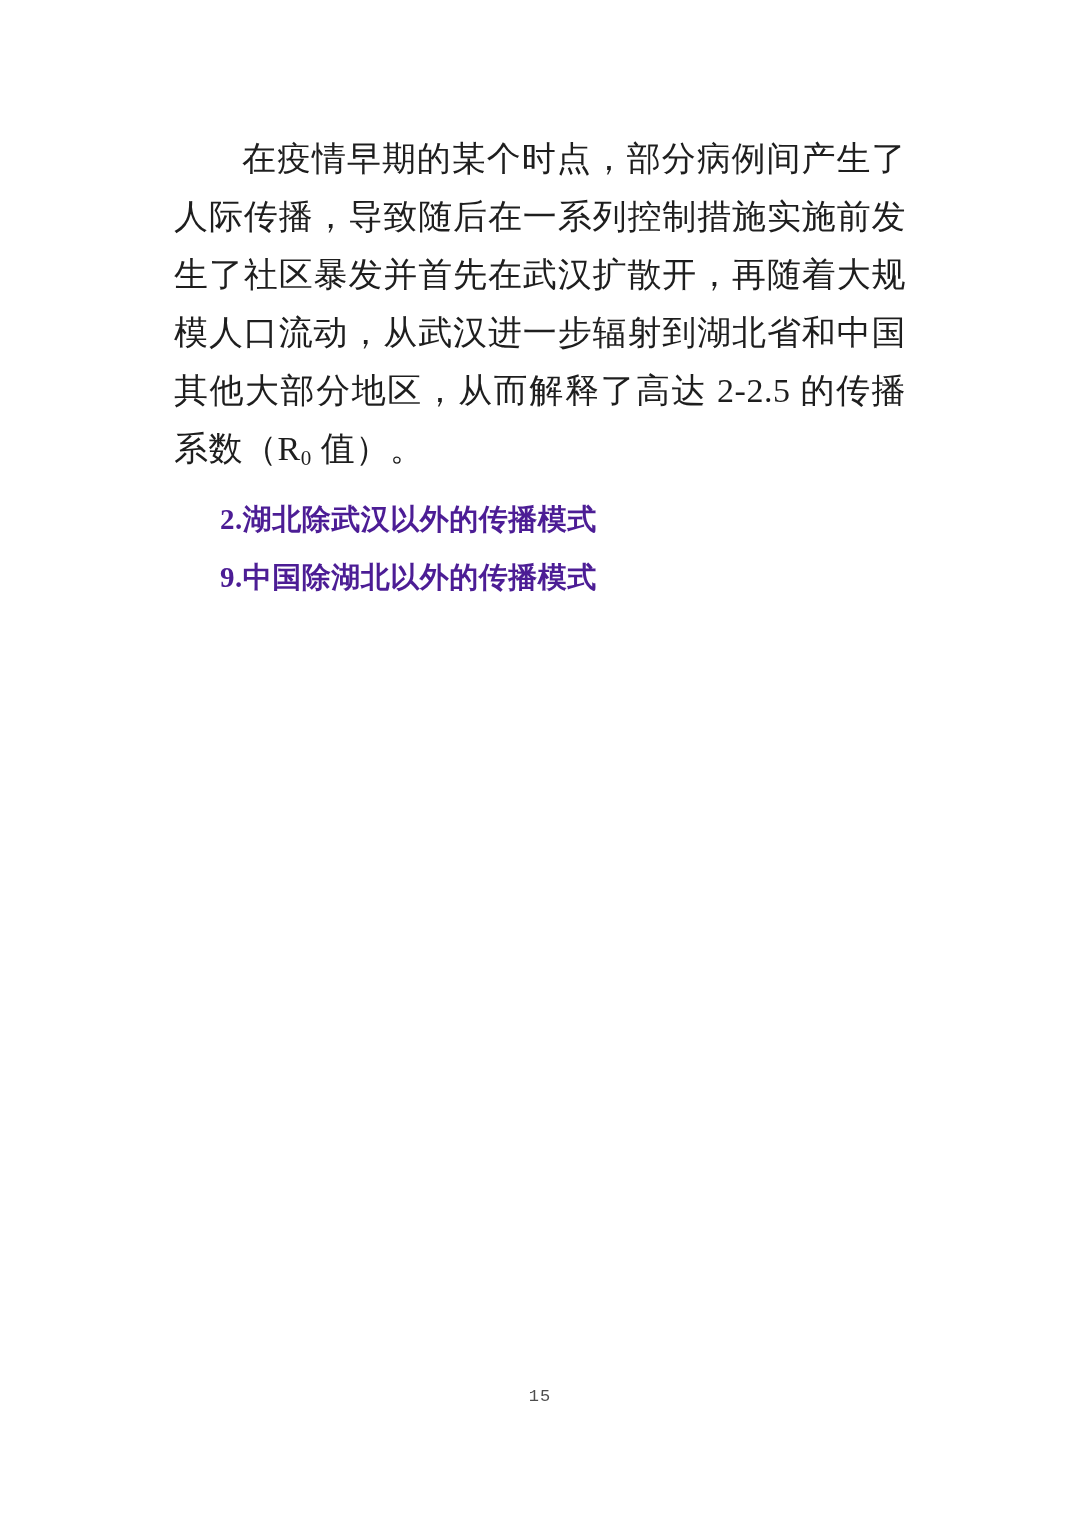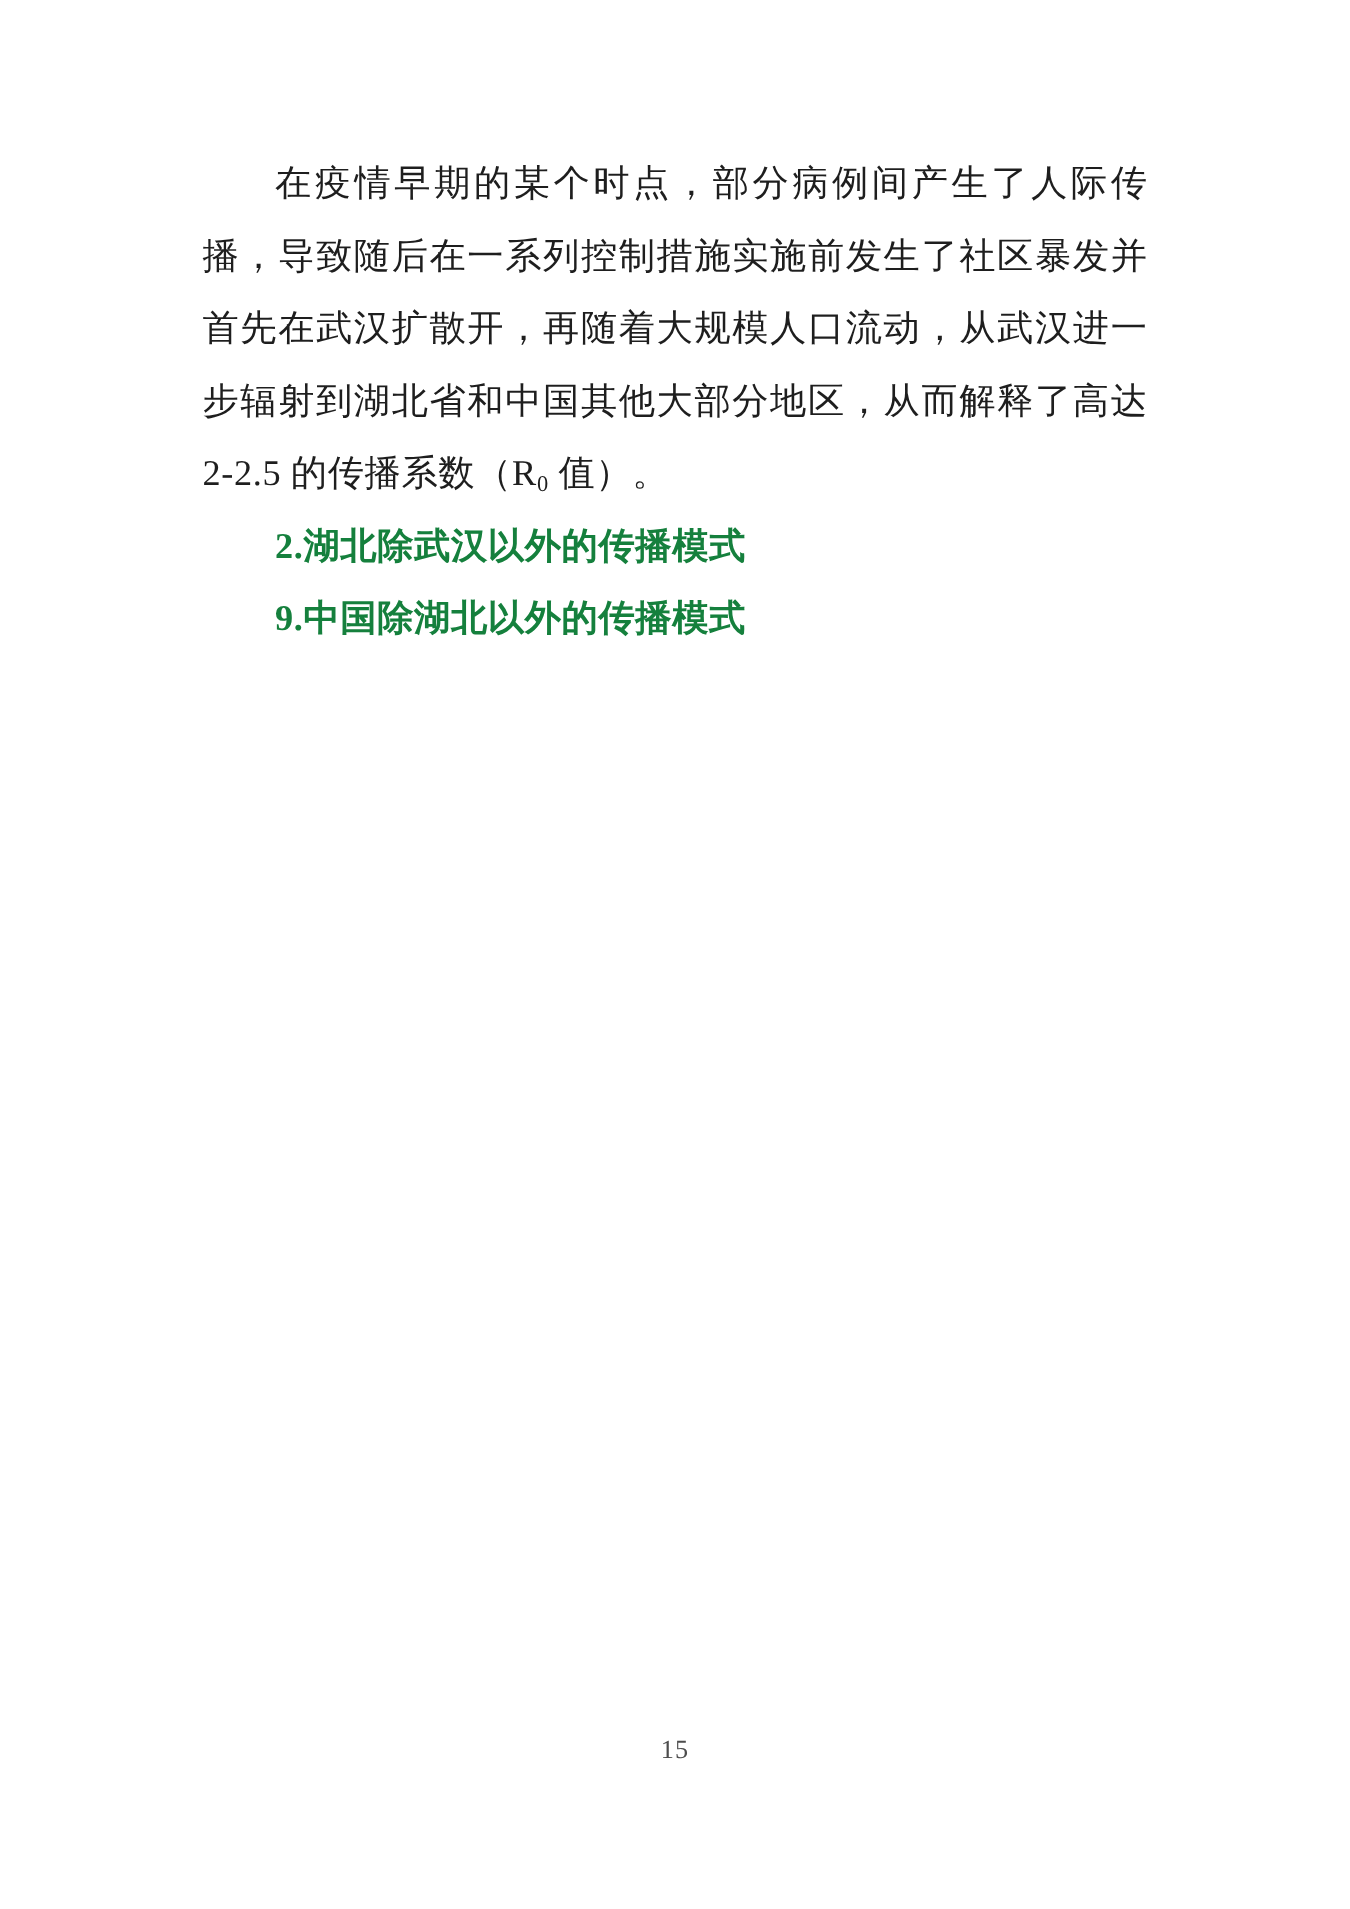--- a/index.html
+++ b/index.html
@@ -16,52 +16,52 @@
     font-family: "Liberation Serif", "DejaVu Serif", serif;
     color: #1e1e1e;
   }
   .content {
     position: absolute;
     left: 162px;
     top: 118px;
     width: 756px;
   }
   .para {
-    margin: 0;
-    font-size: 29px;
+    margin: 12px;
+    font-size: 34px;
     line-height: 58px;
     text-align: justify;
     text-justify: inter-character;
     text-indent: 2em;
     letter-spacing: 0.5px;
     color: #1e1e1e;
   }
   .heading {
     margin: 0;
     font-size: 29px;
     line-height: 58px;
     font-weight: bold;
     text-align: left;
     text-indent: 2em;
     letter-spacing: 0.5px;
-    color: #15803d;
+    color: #4c1d95;
   }
   .r-sub {
     font-size: 0.62em;
     vertical-align: -0.25em;
     line-height: 0;
   }
   .page-number {
     position: absolute;
     top: 1387px;
     left: 0;
     width: 100%;
     text-align: center;
-    font-family: Liberation Serif, serif;
-    font-size: 21px;
+    font-family: Liberation Mono, monospace;
+    font-size: 17px;
     color: #4d4d4d;
     letter-spacing: 1px;
   }
 </style>
 </head>
 <body>
 
 <div class="page">
 
   <div class="content">

